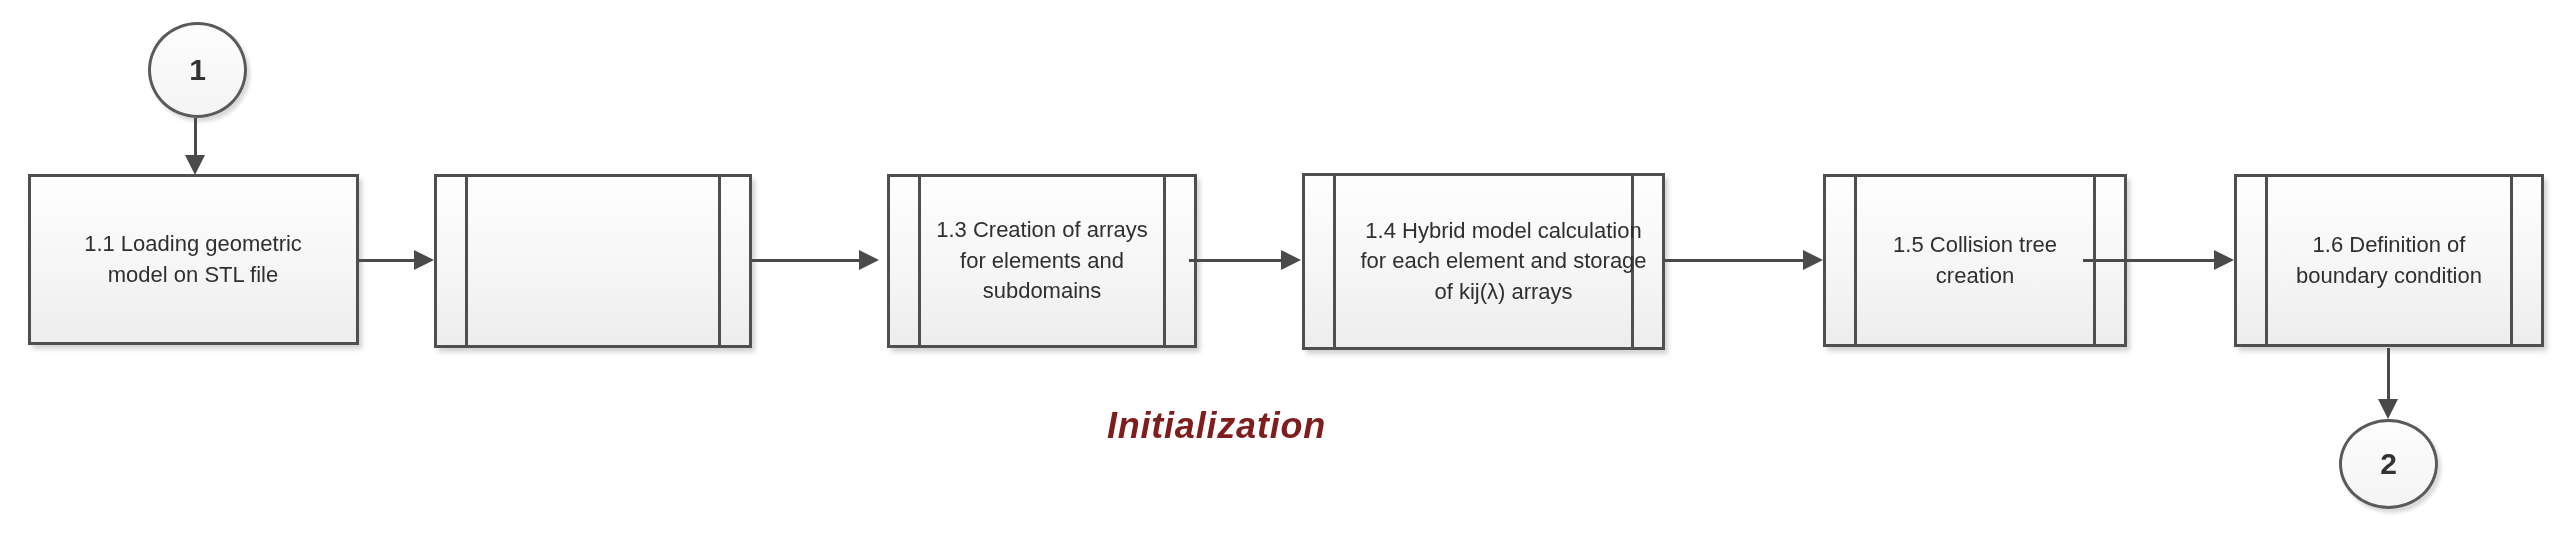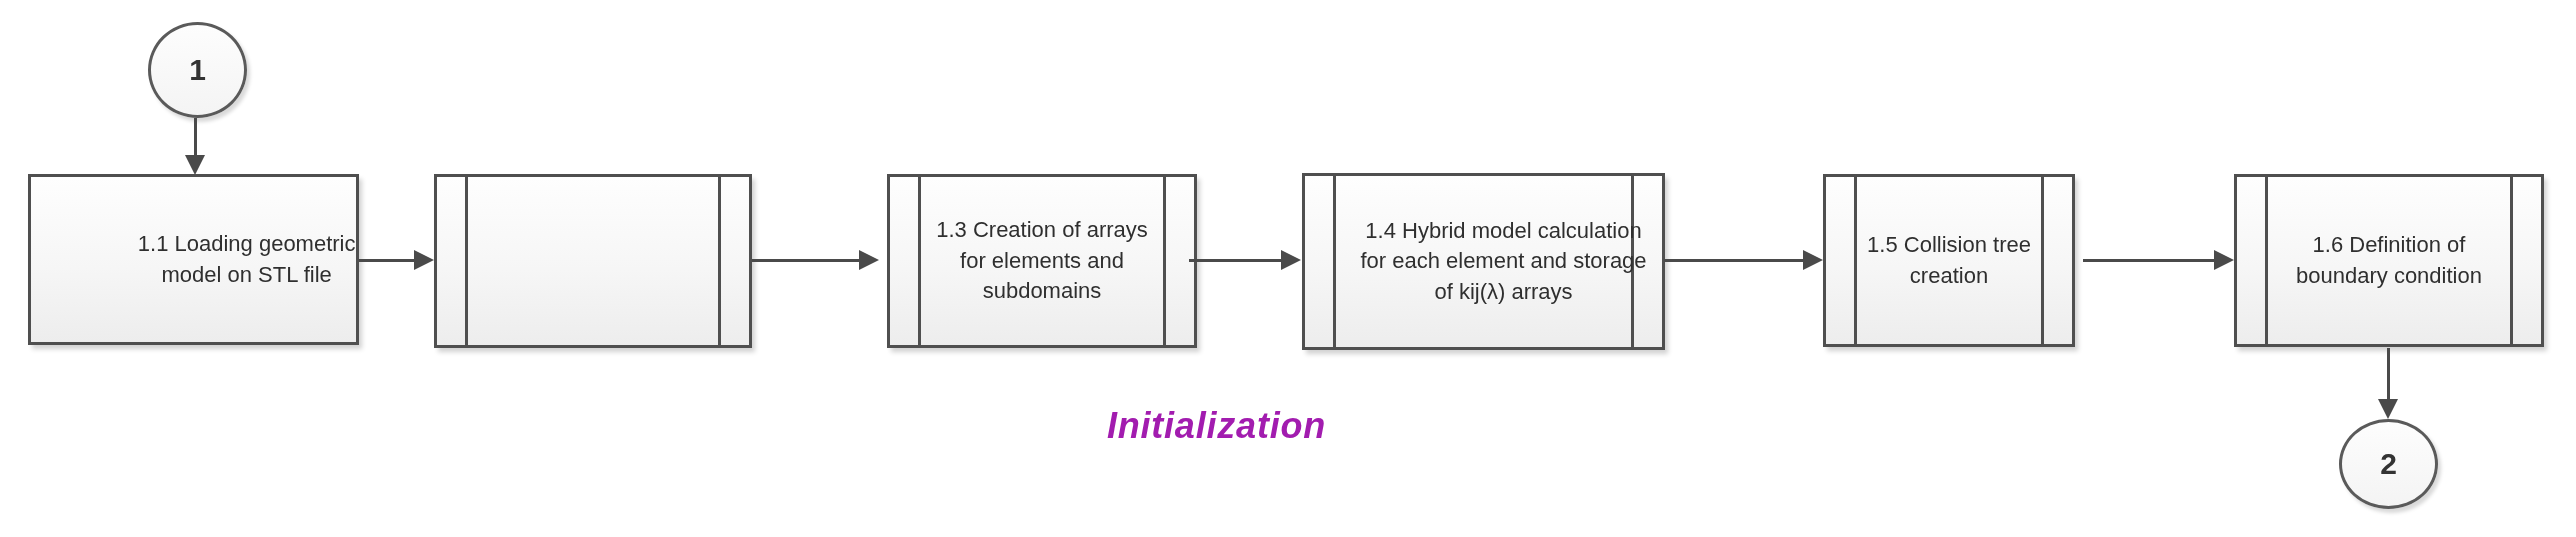--- a/index.html
+++ b/index.html
@@ -43,25 +43,25 @@
     top: 0;
     bottom: 0;
     width: 3.1px;
     background: #4f4f4f;
     z-index: 1;
   }
   .node .bar.left  { left: 28px; }
   .node .bar.right { right: 28px; }
 
   
-  .n11 { left: 27.5px;   top: 174px; width: 331px; height: 171px; justify-content: flex-end; }
+  .n11 { left: 27.5px;   top: 174px; width: 331px; height: 171px; }
   .n12 { left: 434px;  top: 174px; width: 318px; height: 174px; }
   .n13 { left: 879px; top: 174px; width: 310px; height: 174px; margin-left: 8px; }
   .n14 { left: 1302px; top: 173px; width: 363px; height: 177px; padding-left: 40px; }
-  .n15 { left: 1823px; top: 174px; width: 252px; height: 173px; }
+  .n15 { left: 1823px; top: 174px; width: 304px; height: 173px; }
   .n16 { left: 2234px; top: 174px; width: 310px; height: 173px; }
 
   
   .circle {
     position: absolute;
     box-sizing: border-box;
     border: 3.1px solid #5a5a5a;
     border-radius: 50%;
     background: linear-gradient(180deg, #fdfdfd 0%, #f4f4f4 100%);
     box-shadow: 3.1px 3.9px 3.9px rgba(0,0,0,0.15);
@@ -109,21 +109,21 @@
   
   .caption {
     position: absolute;
     left: 981px;
     top: 405px;
     width: 471px;
     text-align: center;
     font-size: 36px;
     font-weight: bold;
     font-style: italic;
-    color: #a21caf;
+    color: #7f1d1d;
     letter-spacing: 0.8px;
   }
 </style>
 </head>
 <body>
 
 <div id="canvas">
 
   <div class="circle c1">
     <span>1</span>

